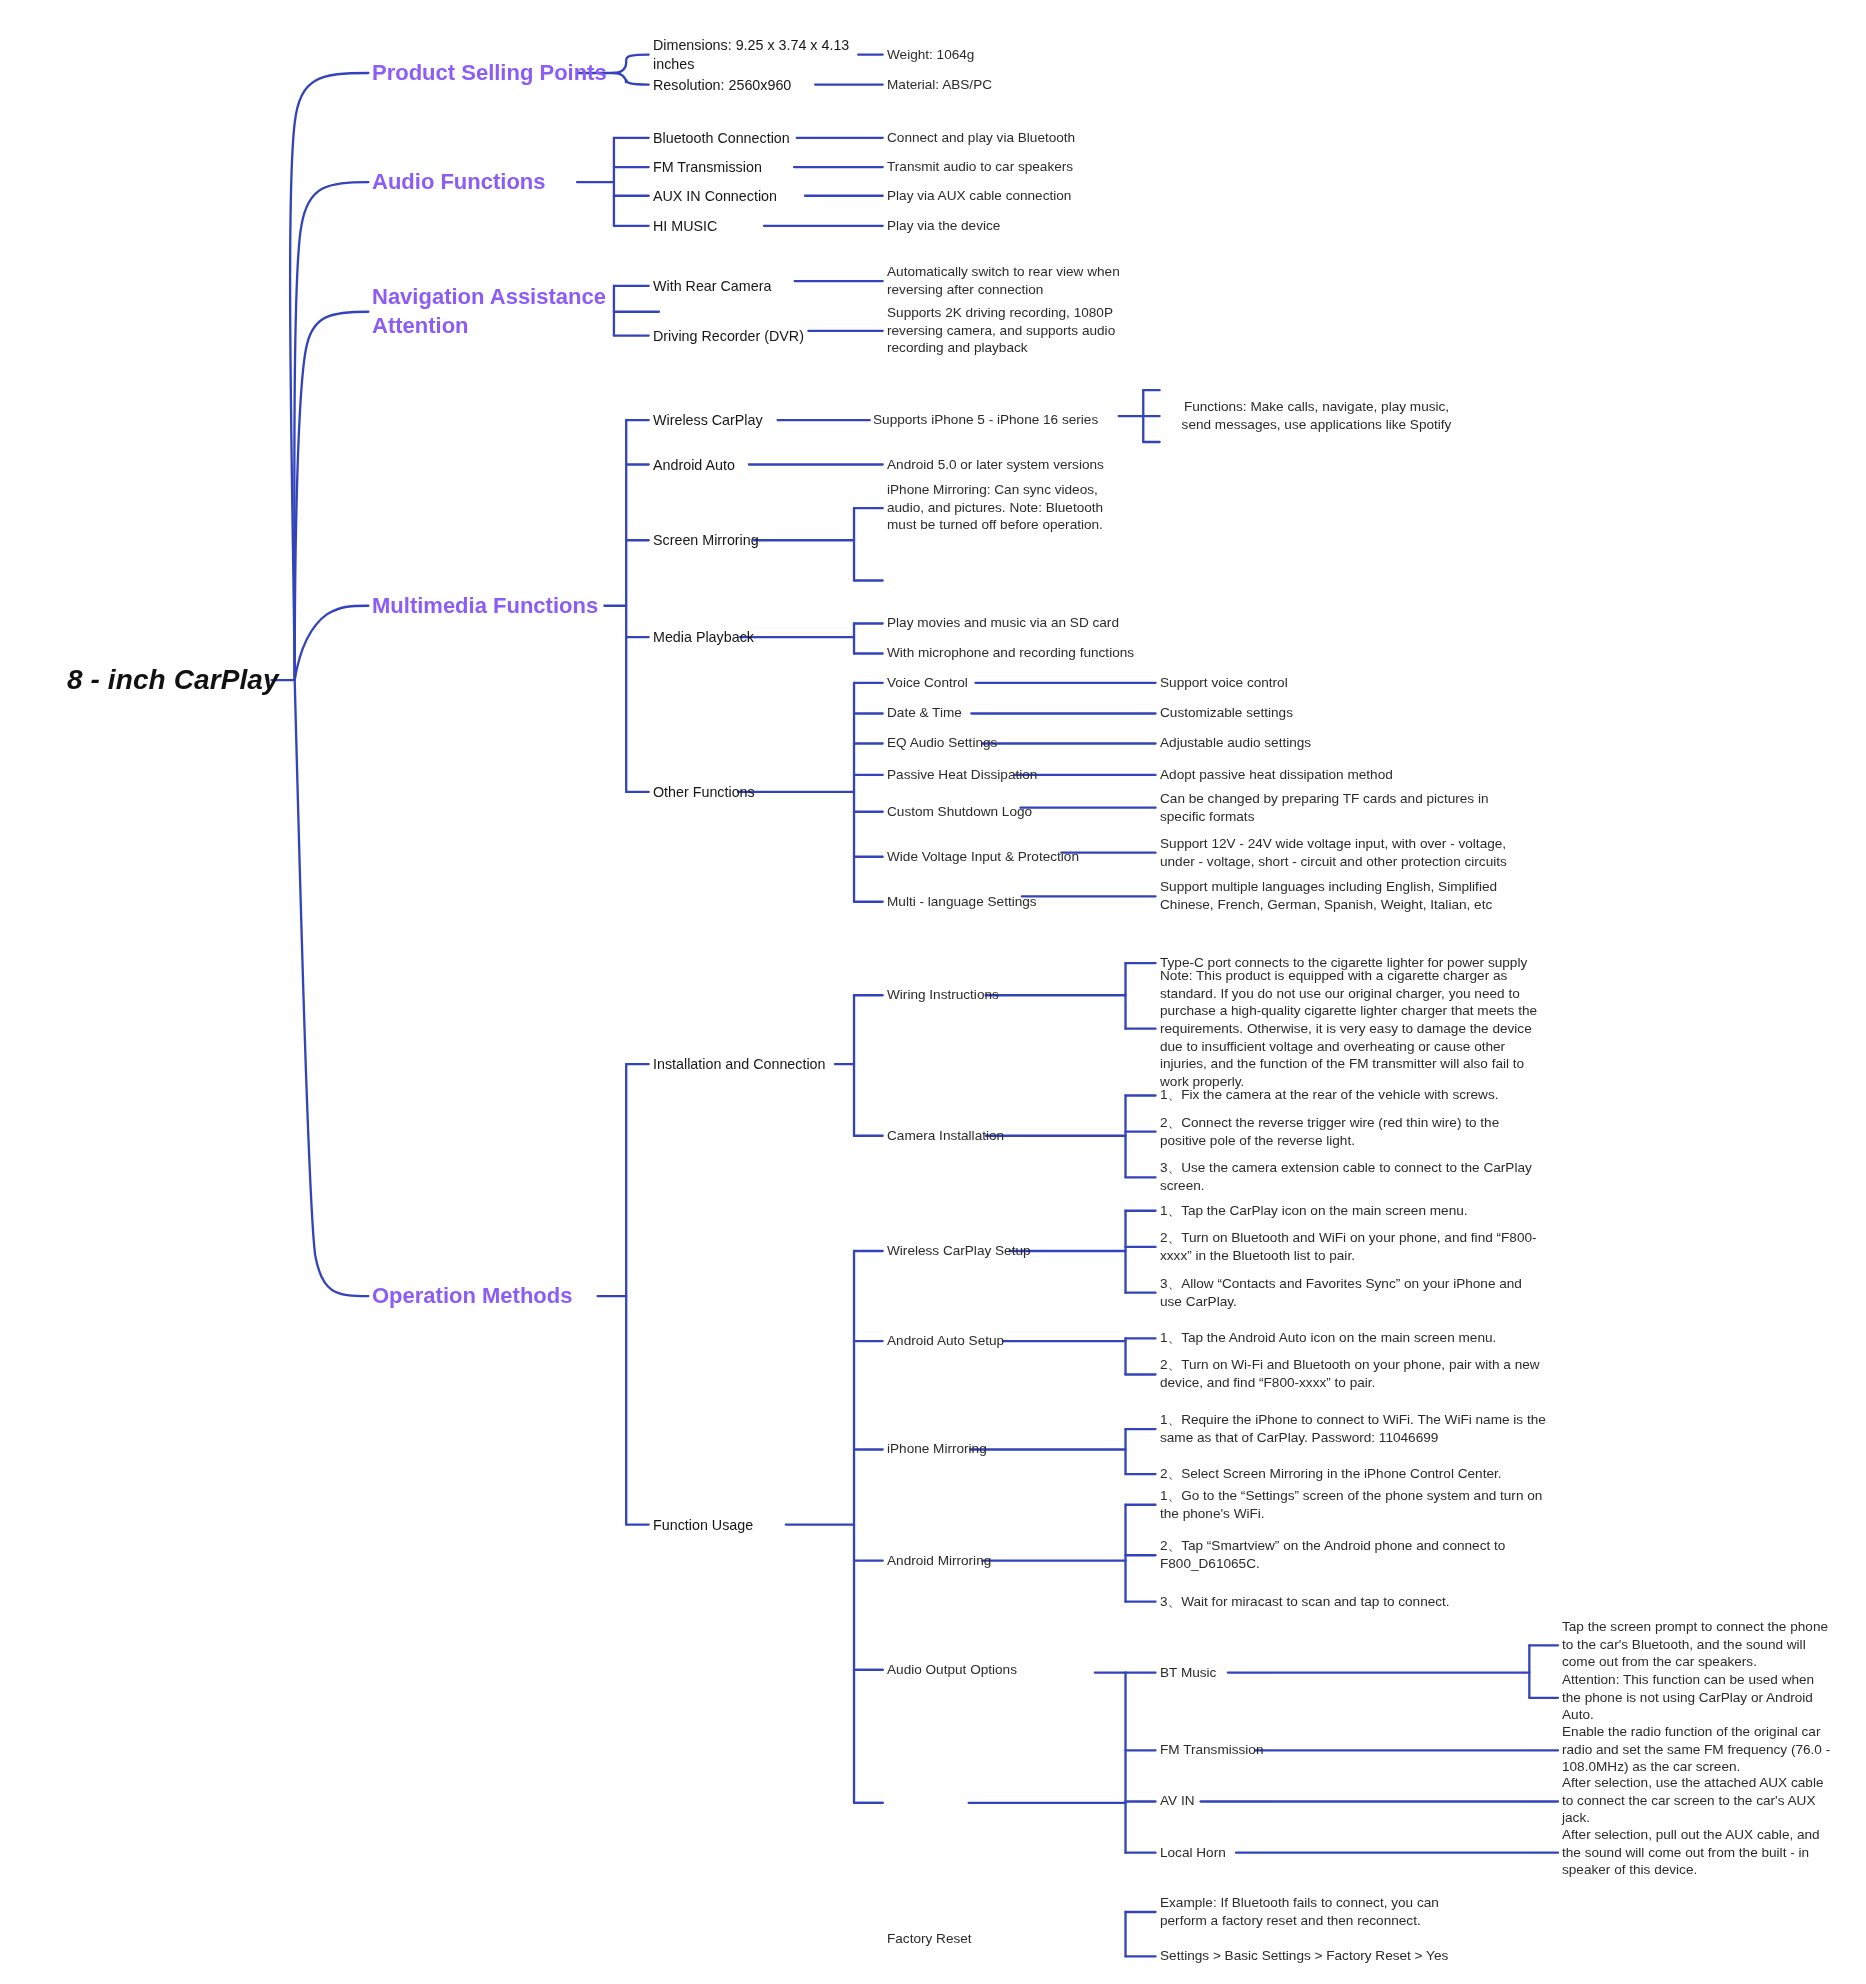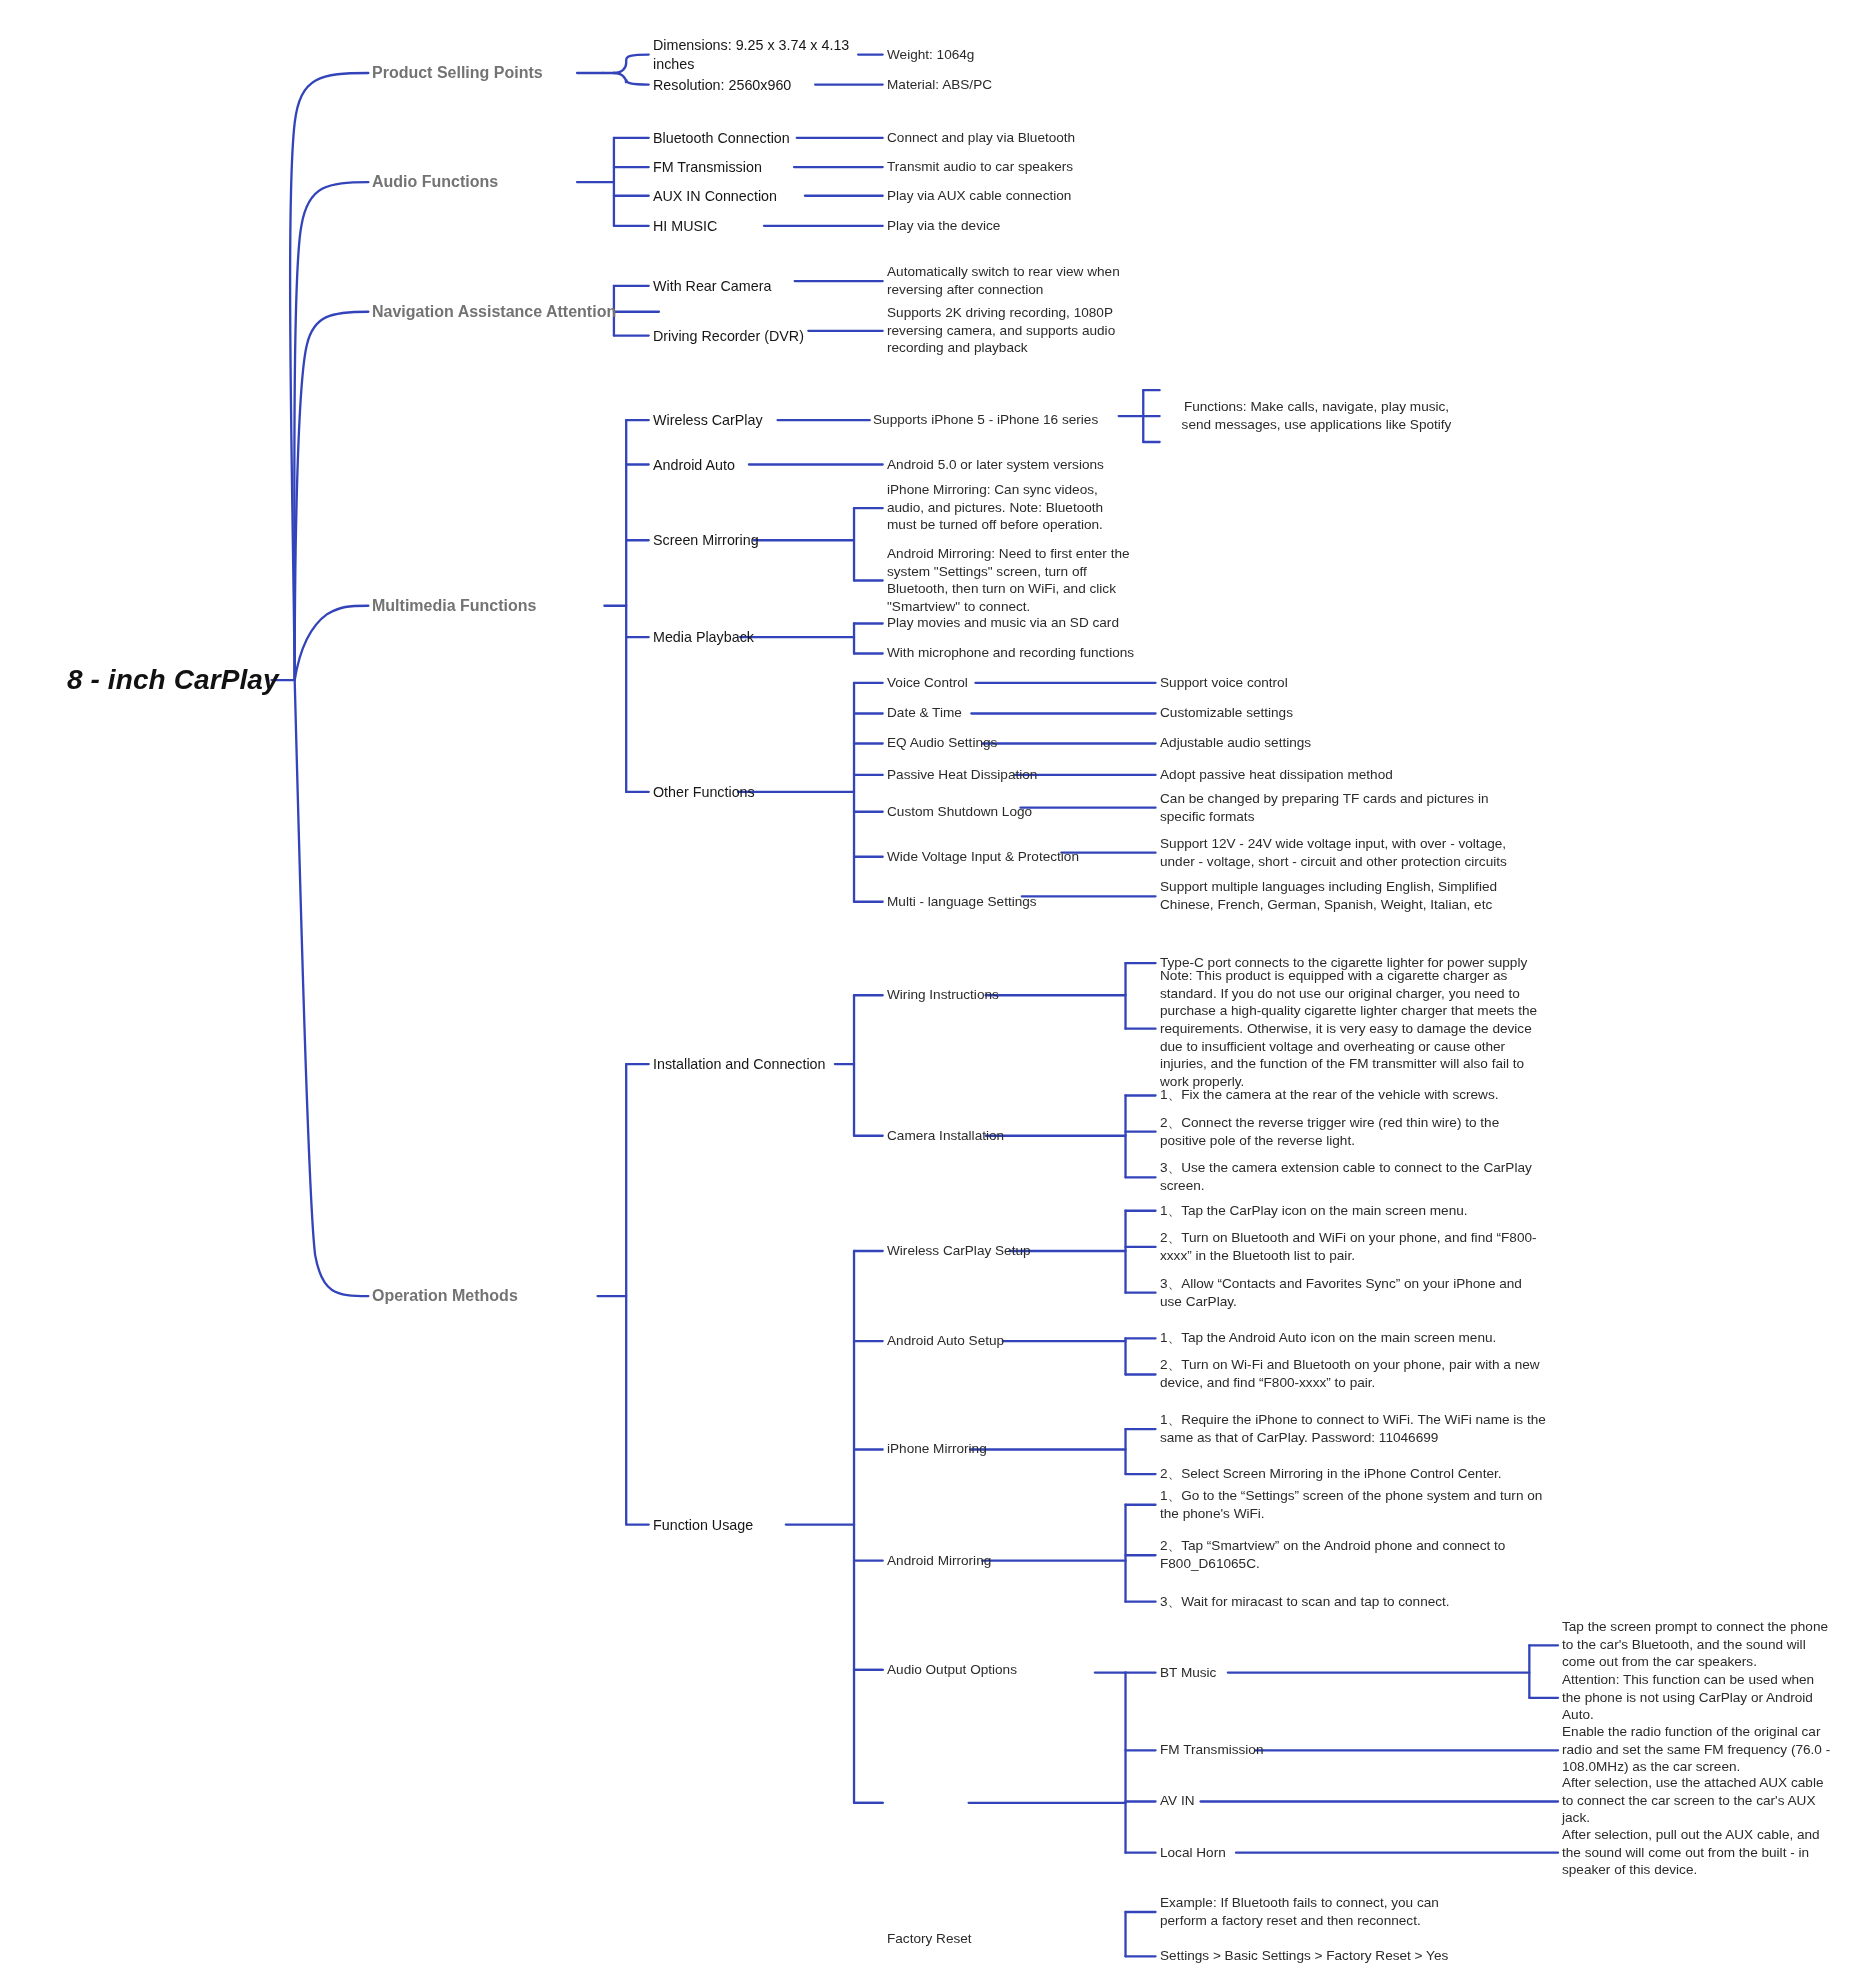--- a/index.html
+++ b/index.html
@@ -27,23 +27,23 @@
     white-space:pre-wrap;
   }
   .root{
     font-size:28px;
     font-weight:700;
     color:#111111;
     letter-spacing:0.1px;
     font-style:italic;
   }
   .lvl1{
-    font-size:16px;
+    font-size:22px;
     font-weight:700;
-    color:#737373;
+    color:#8b5cf6;
   }
   .lvl2{
     font-size:14.3px;
     font-weight:400;
     color:#161616;
   }
   .lvl3{
     font-size:13.6px;
     font-weight:400;
     color:#2b2b2b;
@@ -255,21 +255,20 @@
 
   <div class="node lvl2 mid" style="left:653px;top:420px;width:205px">Wireless CarPlay</div>
   <div class="node lvl3 mid" style="left:873px;top:420px;width:246px">Supports iPhone 5 - iPhone 16 series</div>
   <div class="node lvl4 mid" style="left:1180px;top:416px;width:273px">Functions: Make calls, navigate, play music, send messages, use applications like Spotify</div>
 
   <div class="node lvl2 mid" style="left:653px;top:465px;width:205px">Android Auto</div>
   <div class="node lvl3 mid" style="left:887px;top:465px;width:246px">Android 5.0 or later system versions</div>
 
   <div class="node lvl2 mid" style="left:653px;top:540px;width:205px">Screen Mirroring</div>
   <div class="node lvl3 mid" style="left:887px;top:508px;width:246px">iPhone Mirroring: Can sync videos, audio, and pictures. Note: Bluetooth must be turned off before operation.</div>
-  <div class="node lvl3 mid" style="left:887px;top:580px;width:246px">Android Mirroring: Need to first enter the system "Settings" screen, turn off Bluetooth, then turn on WiFi, and click "Smartview" to connect.</div>
 
   <div class="node lvl2 mid" style="left:653px;top:637px;width:205px">Media Playback</div>
   <div class="node lvl3 mid" style="left:887px;top:623px;width:259px">Play movies and music via an SD card</div>
   <div class="node lvl3 mid" style="left:887px;top:653px;width:259px">With microphone and recording functions</div>
 
   <div class="node lvl2 mid" style="left:653px;top:792px;width:205px">Other Functions</div>
 
   <div class="node lvl3 mid" style="left:887px;top:683px;width:205px">Voice Control</div>
   <div class="node lvl3 mid" style="left:1160px;top:683px;width:246px">Support voice control</div>
 

